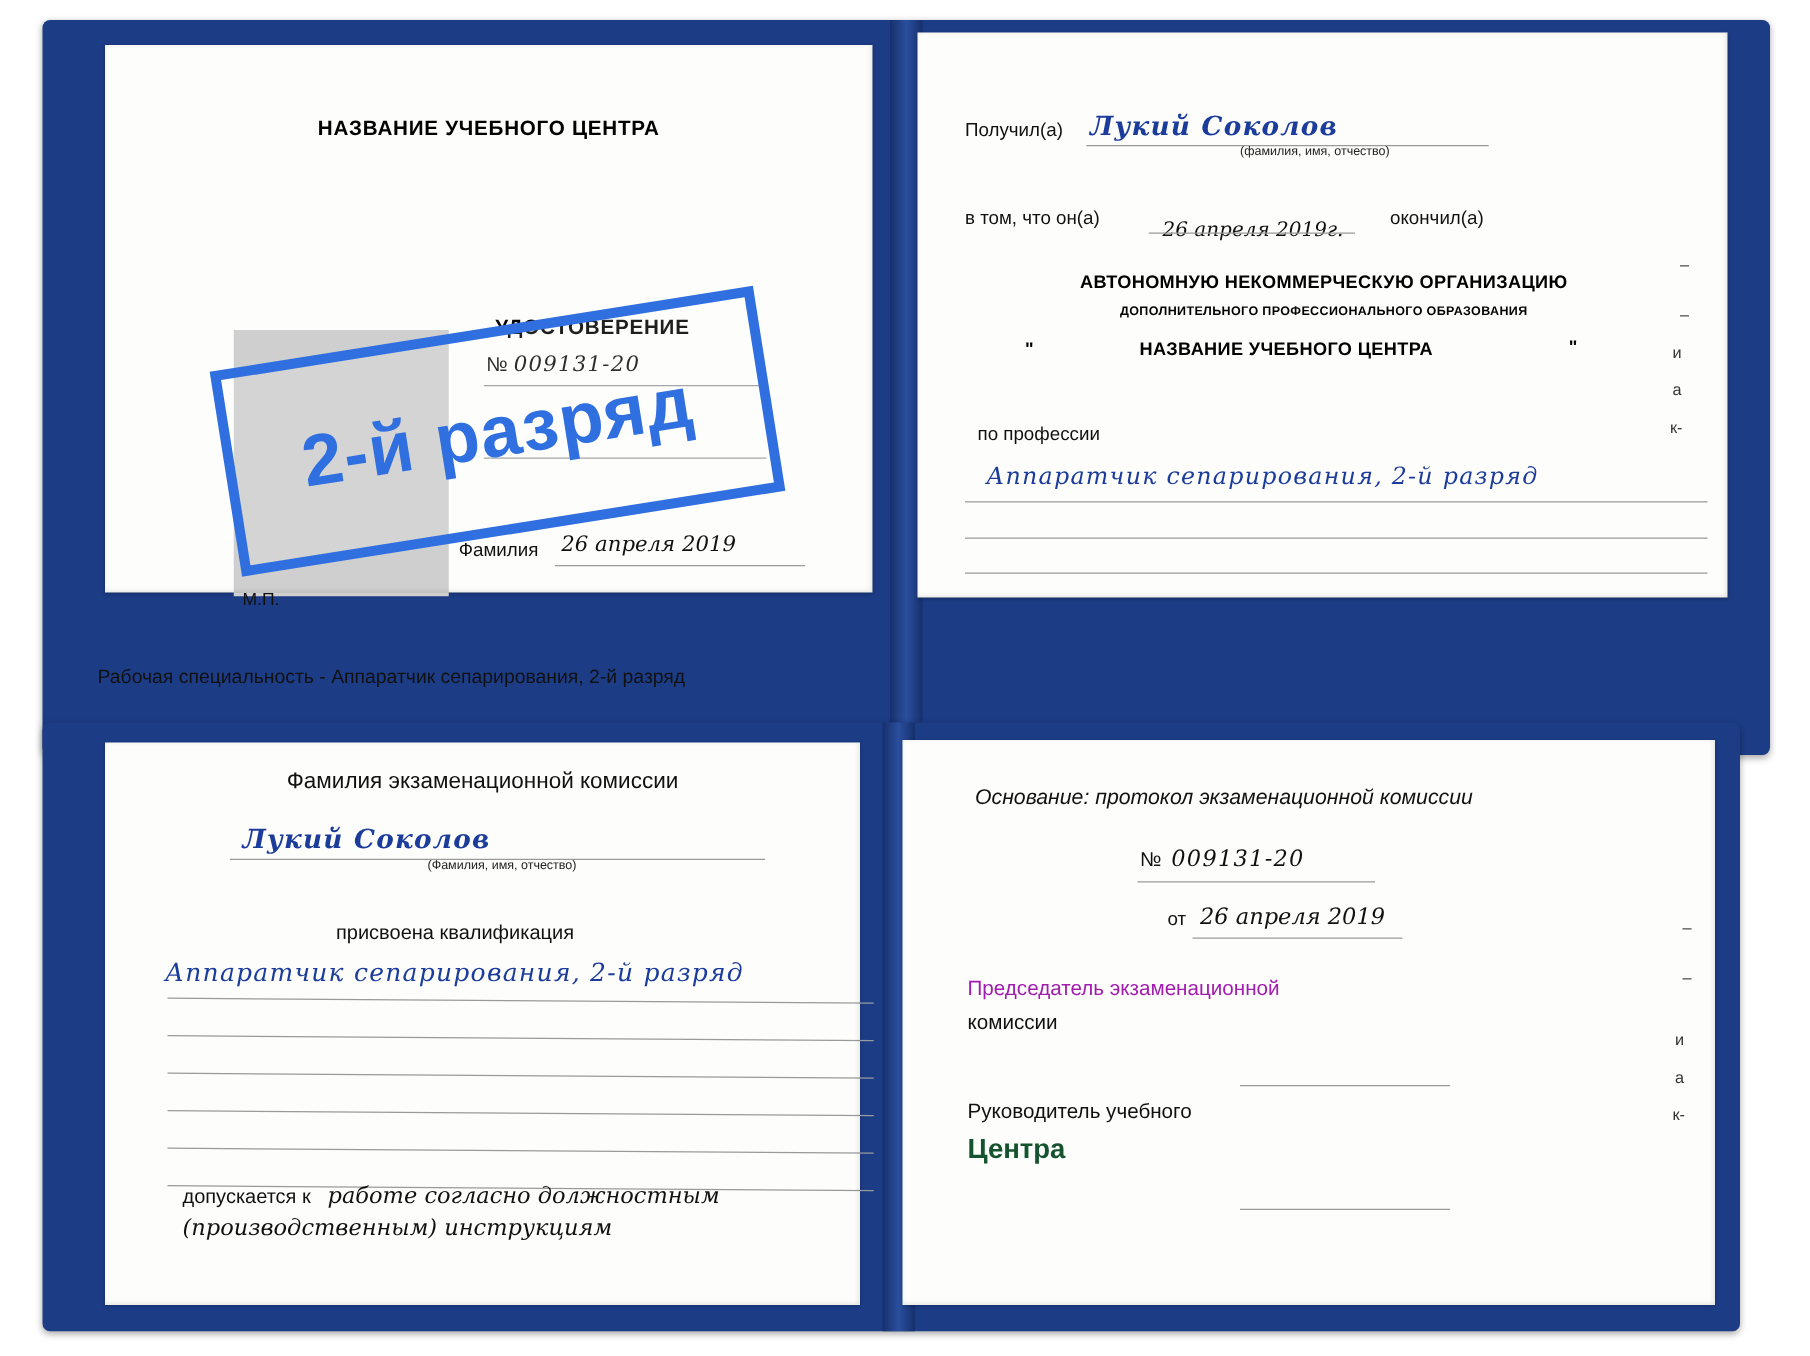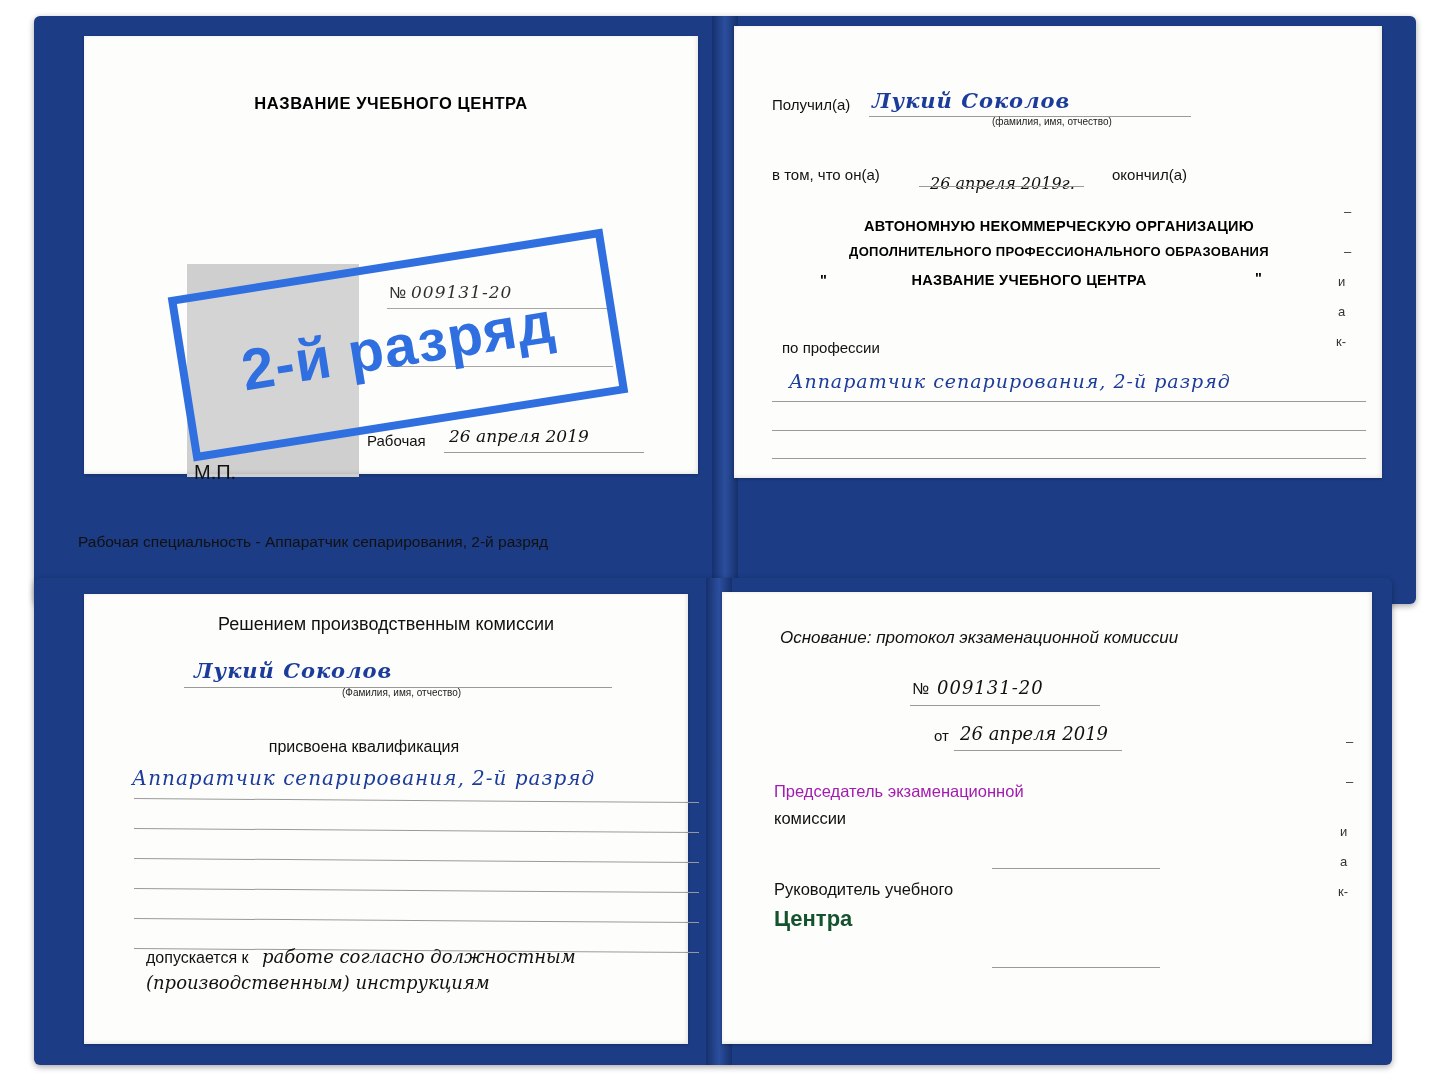--- a/index.html
+++ b/index.html
@@ -135,47 +135,48 @@
 <body>
 
 <div class="booklet top">
   <div class="spine"></div>
 
   <div class="page left-top">
     <div class="t bold center" style="left:0; top:58px; width:614px; font-size:16.5px; letter-spacing:0.6px;">НАЗВАНИЕ УЧЕБНОГО ЦЕНТРА</div>
 
     <div class="photo-box"></div>
 
+    <div class="t bold center" style="left:180px; top:217px; width:420px; font-size:16.5px; letter-spacing:0.6px;">УДОСТОВЕРЕНИЕ</div>
 
     <div class="t" style="left:305px; top:248px; font-size:16px; color:#111;">№</div>
     <div class="t hand-black" style="left:327px; top:246px; font-size:17px; letter-spacing:1px;">009131-20</div>
     <div class="line" style="left:303px; top:272px; width:226px;"></div>
 
     <div class="line" style="left:303px; top:330px; width:226px;"></div>
 
-    <div class="t" style="left:283px; top:396px; font-size:15px; color:#111;">Рабочая</div>
+    <div class="t" style="left:283px; top:396px; font-size:15px; color:#111;">Фамилия</div>
     <div class="t hand-black" style="left:365px; top:390px; font-size:17px;">26 апреля 2019</div>
     <div class="line" style="left:360px; top:416px; width:200px;"></div>
 
-    <div class="t" style="left:110px; top:425px; font-size:20px; color:#111;">М.П.</div>
+    <div class="t" style="left:110px; top:435px; font-size:14px; color:#111;">М.П.</div>
   </div>
 
   <div class="page right-top">
     <div class="t" style="left:38px; top:70px; font-size:15px; color:#111;">Получил(а)</div>
     <div class="t hand bold" style="left:138px; top:62px; font-size:21px;">Лукий Соколов</div>
     <div class="line" style="left:135px; top:90px; width:322px;"></div>
     <div class="t tiny" style="left:258px; top:90px;">(фамилия, имя, отчество)</div>
 
     <div class="t" style="left:38px; top:140px; font-size:15px; color:#111;">в том, что он(а)</div>
     <div class="t hand-black" style="left:196px; top:135px; font-size:16px;margin-top:13px;">26 апреля 2019г.</div>
     <div class="line" style="left:185px; top:160px; width:165px;"></div>
     <div class="t" style="left:378px; top:140px; font-size:15px; color:#111;">окончил(а)</div>
 
     <div class="t bold center" style="left:20px; top:192px; width:610px; font-size:14.5px; letter-spacing:0.3px;">АВТОНОМНУЮ НЕКОММЕРЧЕСКУЮ ОРГАНИЗАЦИЮ</div>
-    <div class="t bold center" style="left:10px; top:218px; width:630px; font-size:13px; letter-spacing:0.3px;">ДОПОЛНИТЕЛЬНОГО ПРОФЕССИОНАЛЬНОГО ОБРАЗОВАНИЯ</div>
+    <div class="t bold center" style="left:10px; top:218px; width:630px; font-size:10px; letter-spacing:0.3px;">ДОПОЛНИТЕЛЬНОГО ПРОФЕССИОНАЛЬНОГО ОБРАЗОВАНИЯ</div>
     <div class="t bold" style="left:86px; top:246px; font-size:14.5px;">"</div>
     <div class="t bold center" style="left:60px; top:246px; width:470px; font-size:14.5px; letter-spacing:0.3px;">НАЗВАНИЕ УЧЕБНОГО ЦЕНТРА</div>
     <div class="t bold" style="left:521px; top:244px; font-size:14.5px;">"</div>
 
     <div class="t" style="left:48px; top:313px; font-size:15px; color:#111;">по профессии</div>
 
     <div class="t hand" style="left:55px; top:344px; font-size:19px;">Аппаратчик сепарирования, 2-й разряд</div>
     <div class="line" style="left:38px; top:375px; width:594px;"></div>
     <div class="line" style="left:38px; top:404px; width:594px;"></div>
     <div class="line" style="left:38px; top:432px; width:594px;"></div>
@@ -191,21 +192,21 @@
 <div class="stamp">
   <span>2-й разряд</span>
 </div>
 
 <div class="caption">Рабочая специальность - Аппаратчик сепарирования, 2-й разряд</div>
 
 <div class="booklet bottom">
   <div class="spine"></div>
 
   <div class="page left-bot">
-    <div class="t center" style="left:0; top:20px; width:604px; font-size:18px; color:#111;">Решением производственным комиссии</div>
+    <div class="t center" style="left:0; top:20px; width:604px; font-size:18px; color:#111;">Фамилия экзаменационной комиссии</div>
 
     <div class="t hand bold" style="left:110px; top:64px; font-size:21px;">Лукий Соколов</div>
     <div class="line" style="left:100px; top:93px; width:428px;"></div>
     <div class="t tiny" style="left:258px; top:93px;">(Фамилия, имя, отчество)</div>
 
     <div class="t center" style="left:0; top:144px; width:560px; font-size:16px; color:#111;">присвоена квалификация</div>
 
     <div class="t hand" style="left:48px; top:172px; font-size:20px;">Аппаратчик сепарирования, 2-й разряд</div>
 
     <div class="line" style="left:50px; top:206px; width:565px; transform:rotate(0.4deg);"></div>

